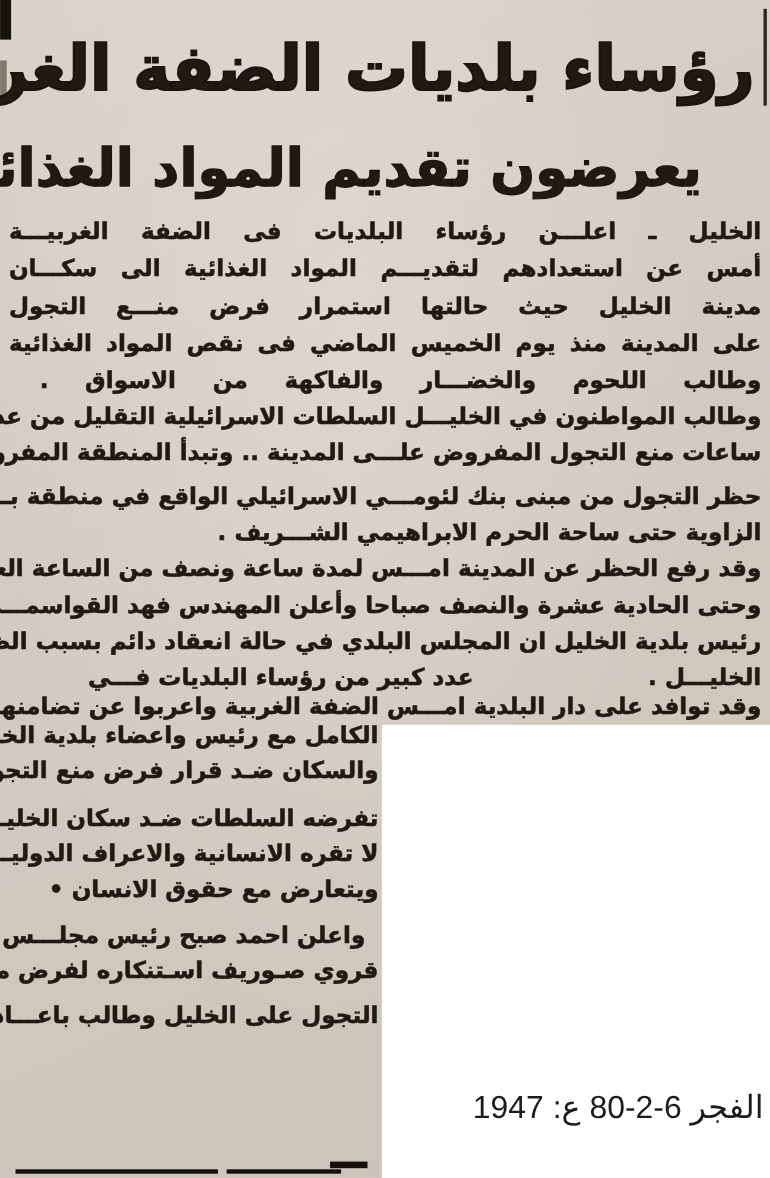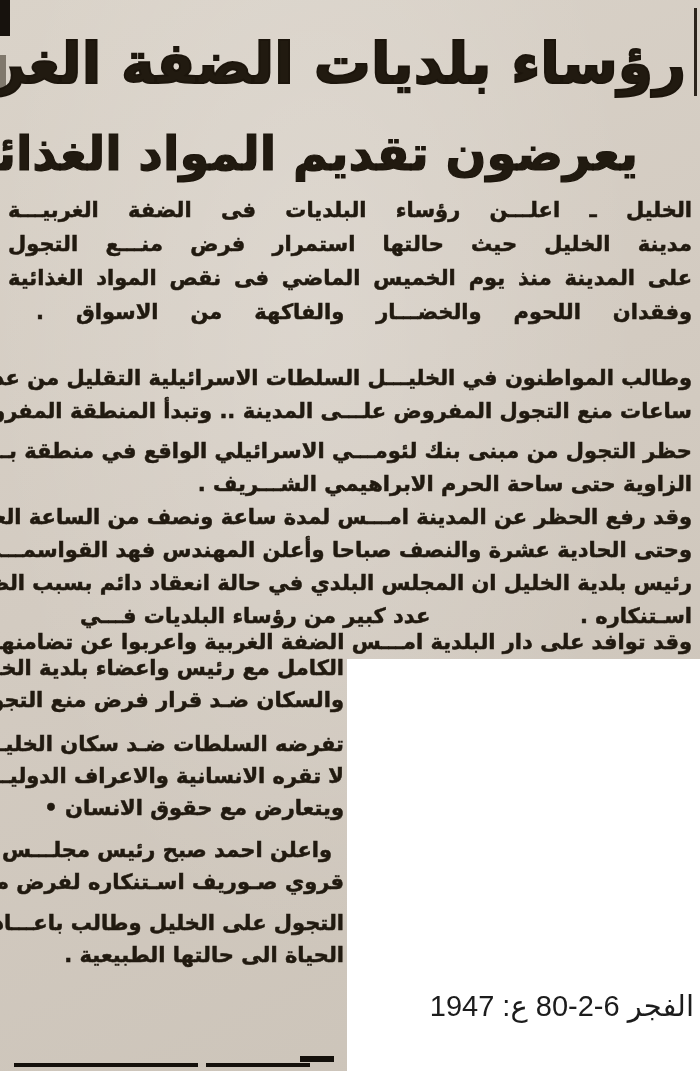--- a/index.html
+++ b/index.html
@@ -67,38 +67,39 @@
   <div class="mark mark-tl-1"></div>
   <div class="mark mark-tl-2"></div>
   <div class="mark mark-tr"></div>
 
   <div class="arb headline">رؤساء بلديات الضفة الغربية</div>
 
   <div class="arb subheadline">يعرضون تقديم المواد الغذائية للخليل</div>
 
   <div class="para p1 arb">
     <div class="line">الخليل ـ اعلـــن رؤساء البلديات فى الضفة الغربيـــة</div>
+    <div class="line">أمس عن استعدادهم لتقديـــم المواد الغذائية الى سكـــان</div>
     <div class="line">مدينة الخليل حيث حالتها استمرار فرض منـــع التجول</div>
     <div class="line">على المدينة منذ يوم الخميس الماضي فى نقص المواد الغذائية</div>
-    <div class="line indent-left-28">وفقدان اللحوم والخضـــار والفاكهة من الاسواق .</div>
+    <div class="line indent-left-28">وطالب اللحوم والخضـــار والفاكهة من الاسواق .</div>
   </div>
 
   <div class="para p2 arb">
     <div class="line">وطالب المواطنون في الخليـــل السلطات الاسرائيلية التقليل من عدد</div>
     <div class="line">ساعات منع التجول المفروض علـــى المدينة .. وتبدأ المنطقة المفروض عليها</div>
     <div class="line gap-above">حظر التجول من مبنى بنك لئومـــي الاسرائيلي الواقع في منطقة بـــاب</div>
     <div class="line ralign">الزاوية حتى ساحة الحرم الابراهيمي الشـــريف .</div>
   </div>
 
   <div class="para p3 arb">
     <div class="line">وقد رفع الحظر عن المدينة امـــس لمدة ساعة ونصف من الساعة العاشرة</div>
     <div class="line">وحتى الحادية عشرة والنصف صباحا وأعلن المهندس فهد القواسمـــي</div>
     <div class="line">رئيس بلدية الخليل ان المجلس البلدي في حالة انعقاد دائم بسبب الظروف</div>
     <div class="splitline">
-      <span>اسـتنكاره .</span>
+      <span>الخليـــل .</span>
       <span>عدد كبير من رؤساء البلديات فـــي</span>
     </div>
   </div>
 
   <div class="p4wide arb">
     <div class="line">وقد توافد على دار البلدية امـــس الضفة الغربية واعربوا عن تضامنهم</div>
   </div>
 
   <div class="narrowcol arb">
     <div class="blk">
@@ -109,21 +110,20 @@
       <div class="line">تفرضه السلطات ضـد سكان الخليـــل</div>
       <div class="line">لا تقره الانسانية والاعراف الدوليـــة</div>
       <div class="line ralign">ويتعارض مع حقوق الانسان •</div>
     </div>
     <div class="blk blk-d">
       <div class="line pad-r-12">واعلن احمد صبح رئيس مجلـــس</div>
       <div class="line">قروي صـوريف اسـتنكاره لفرض منـــع</div>
     </div>
     <div class="blk blk-e">
       <div class="line">التجول على الخليل وطالب باعـــادة</div>
-      <div class="line ralign">الحياة الى حالتها الطبيعية .</div>
     </div>
   </div>
 
   <div class="white-patch">
     <div class="caption">الفجر 6-2-80 ع: 1947</div>
   </div>
 
   <div class="rule rule-1"></div>
   <div class="rule rule-2"></div>
   <div class="rule rule-3"></div>

